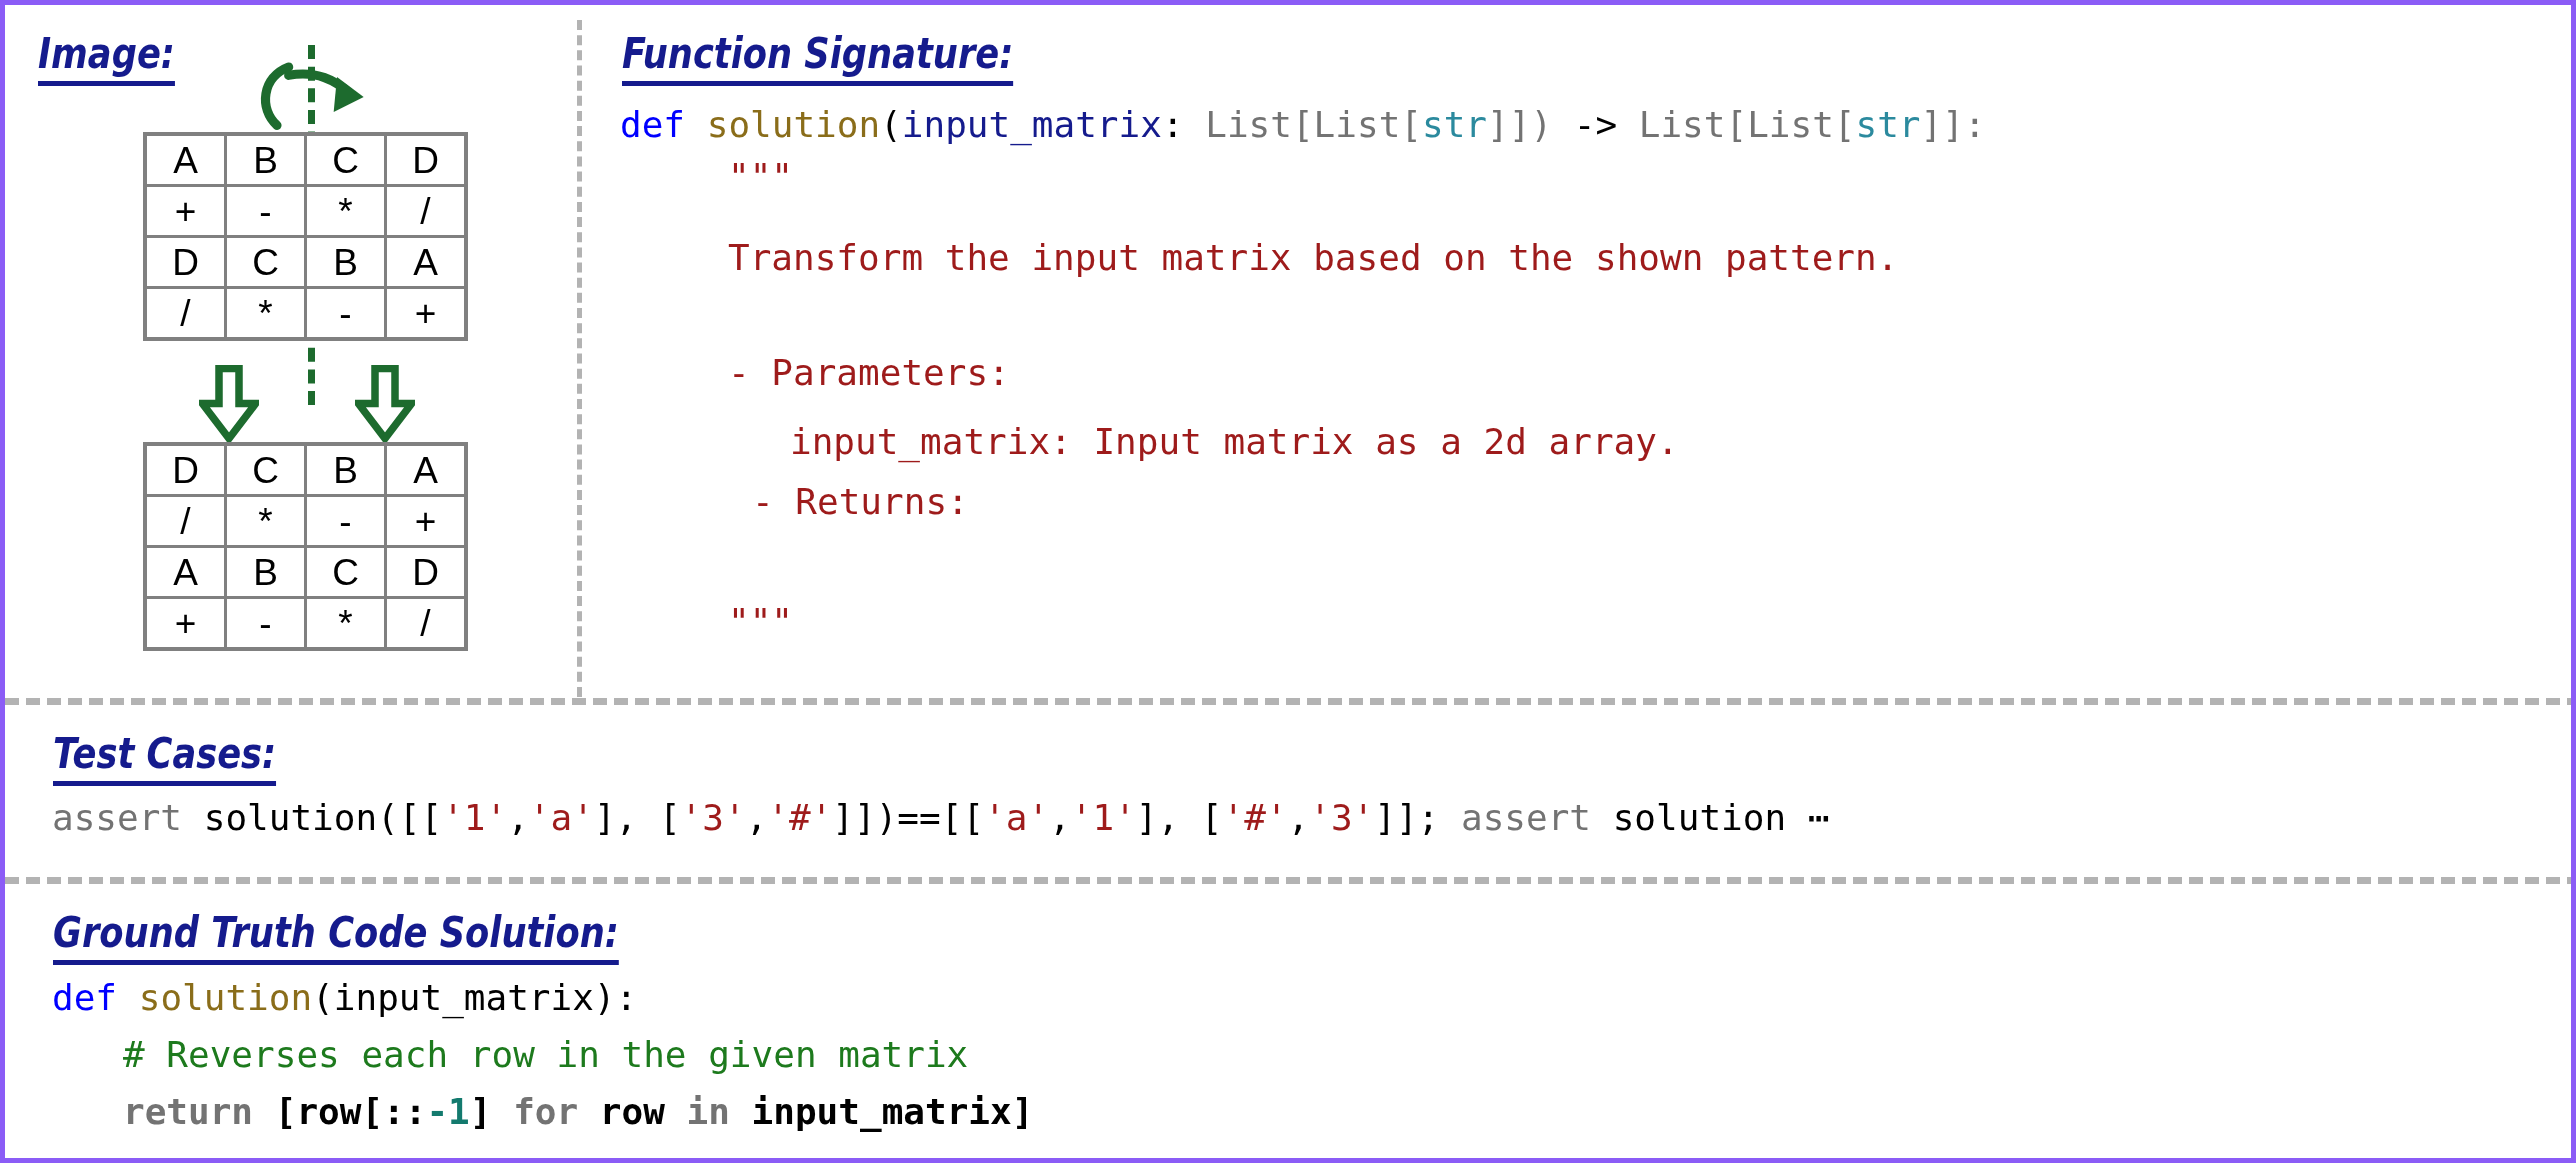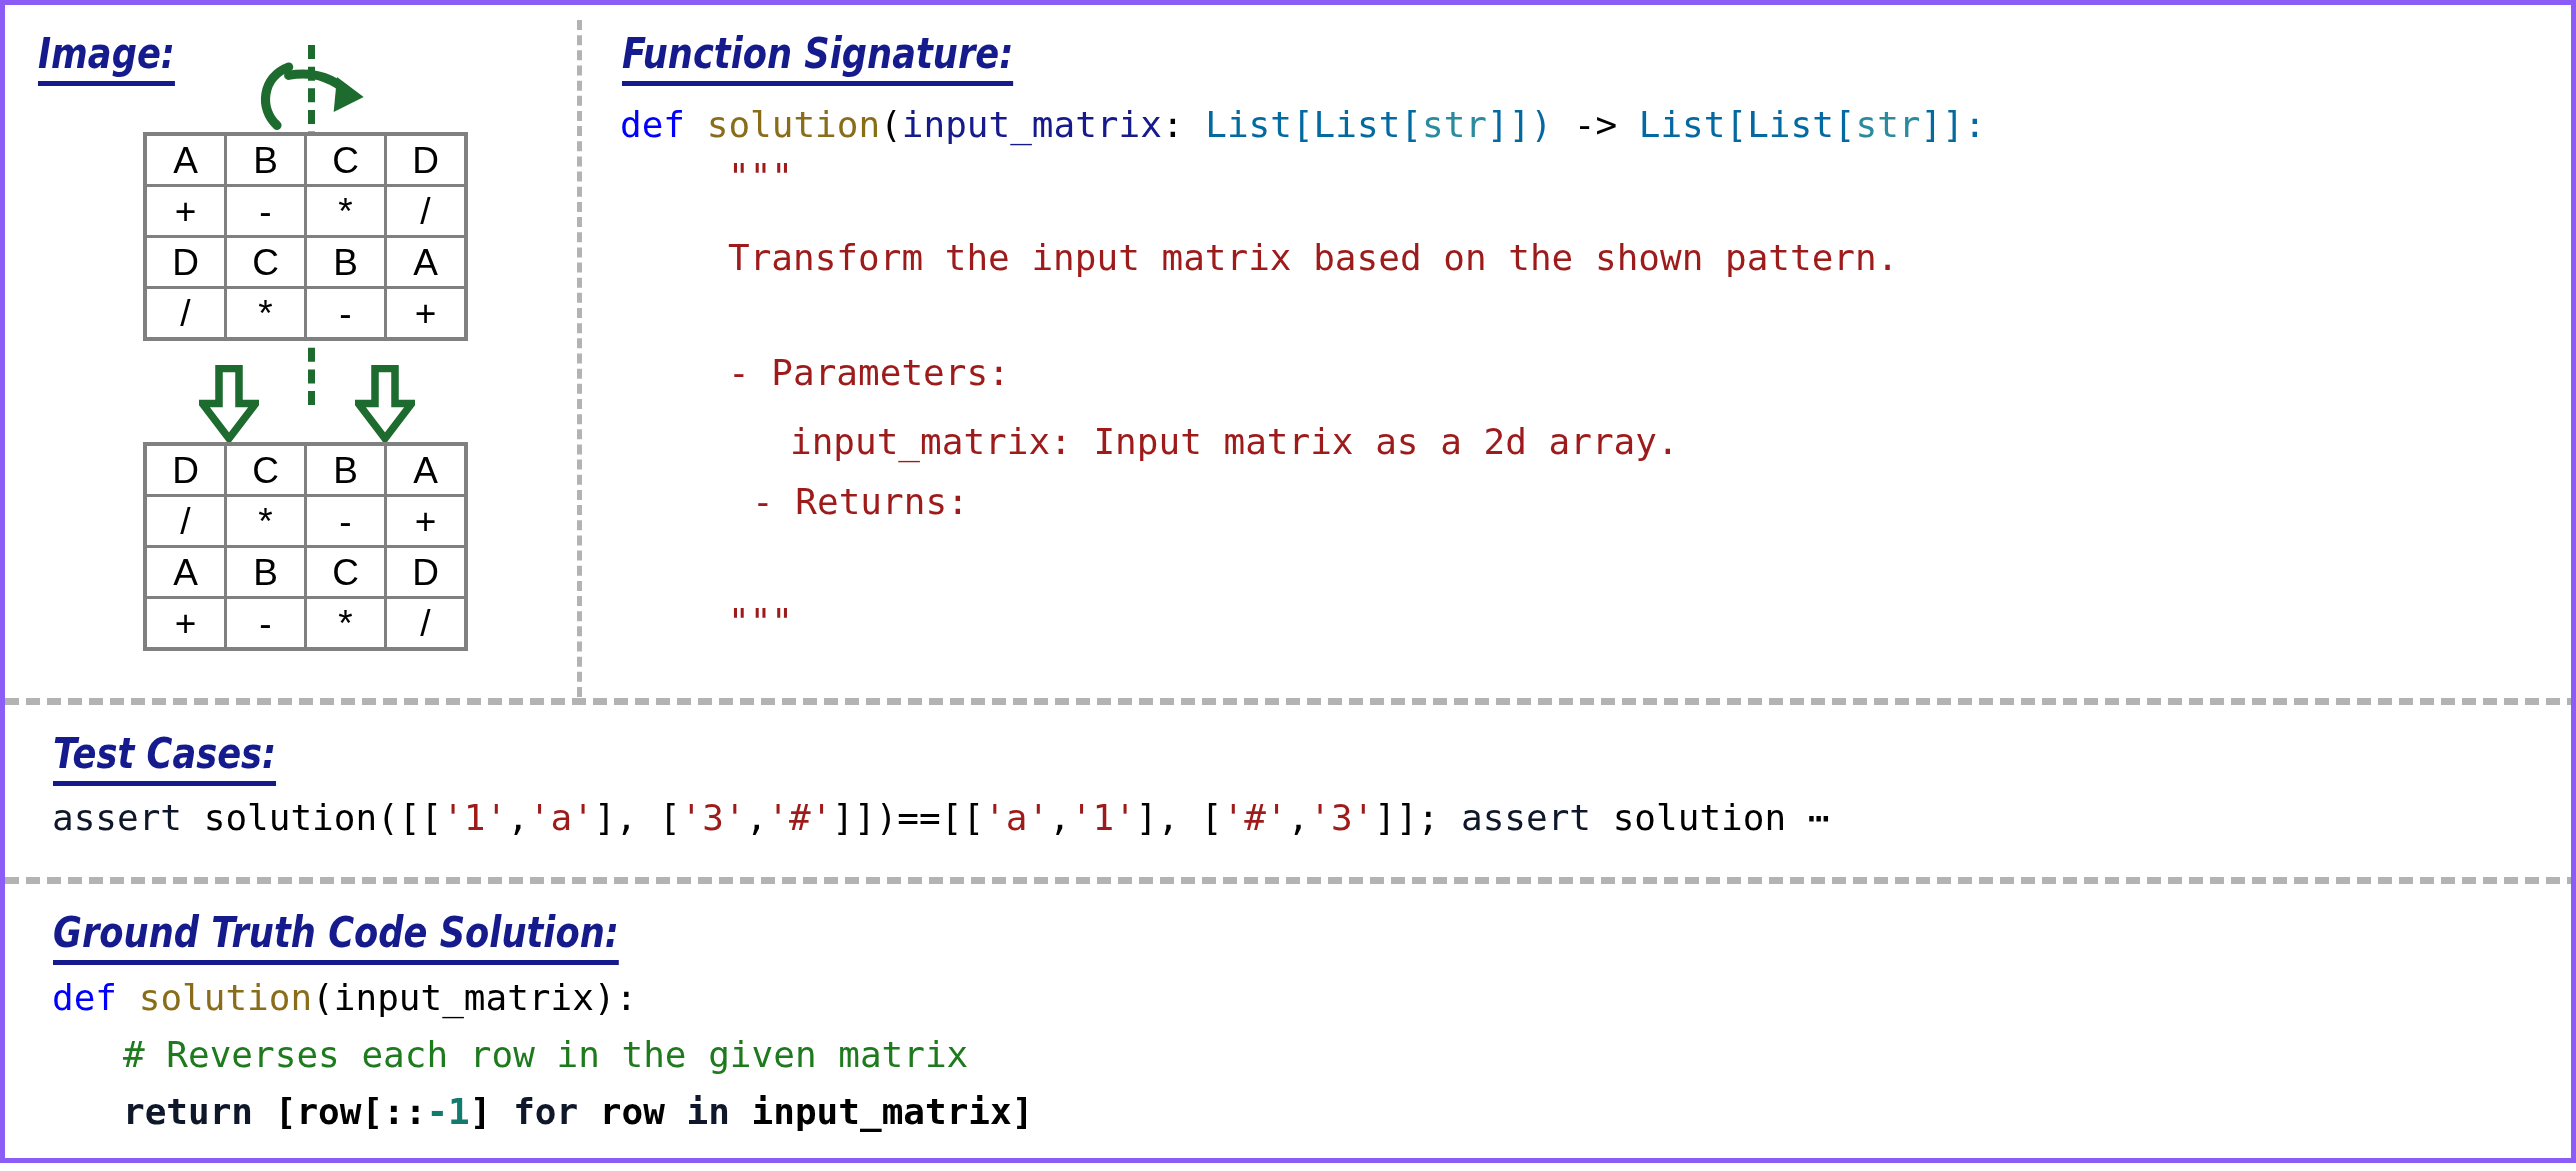--- a/index.html
+++ b/index.html
@@ -90,24 +90,24 @@
     font-family: "DejaVu Sans Mono", monospace;
     font-size: 36px;
     line-height: 40px;
     white-space: pre;
     color: #000000;
     letter-spacing: 0px;
   }
   .kw      { color: #0000ff; }         
   .fn      { color: #8a6d1a; }         
   .param   { color: #151b8d; margin-top: 44px; }         
-  .type    { color: #0369a1; }
+  .type    { color: #737373; }
   .builtin { color: #2b8a9e; }         
   .doc     { color: #9e1b1b; }         
-  .kw2     { color: #0f172a; }         
+  .kw2     { color: #737373; }         
   .str     { color: #9e1b1b; }         
   .num     { color: #137a6e; }         
   .cmt     { color: #1d7a1d; }         
 </style>
 </head>
 <body>
 
 <div id="page">
 
   <div class="vdiv" style="left:572px; height:677px;"></div>

